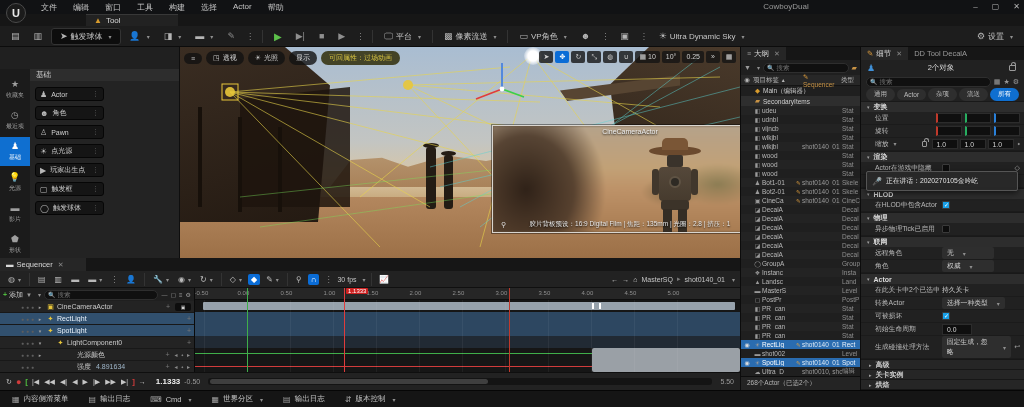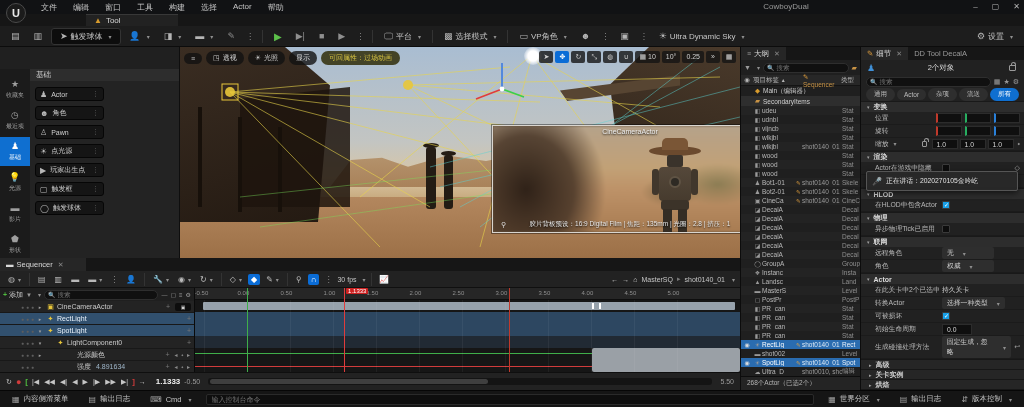--- a/index.html
+++ b/index.html
@@ -272,21 +272,21 @@
     <span class="dots">⋮</span>
     <span class="sep"></span>
     <span class="tbtn">
         <span class="g">🖵</span>
         <span>平台</span>
         <span class="caret">▾</span>
       </span>
     <span class="sep"></span>
     <span class="tbtn">
         <span class="g">▩</span>
-        <span>选择模式</span>
+        <span>像素流送</span>
         <span class="caret">▾</span>
       </span>
     <span class="sep"></span>
     <span class="tbtn">
         <span class="g">▭</span>
         <span>VP角色</span>
         <span class="caret">▾</span>
       </span>
     <span class="tbtn">
         <span class="g">☻</span>
@@ -1374,23 +1374,20 @@
       </span>
     <span class="sb-item">
         <span class="g">▤</span>
         <span>输出日志</span>
       </span>
     <span class="sb-item">
         <span class="g">⌨</span>
         <span>Cmd</span>
         <span class="caret">▾</span>
       </span>
-    <div class="console">
-      <input placeholder="输入控制台命令" style="">
-    </div>
     <span class="sb-item">
         <span class="g">▦</span>
         <span>世界分区</span>
         <span class="caret">▾</span>
       </span>
     <span class="sb-item">
         <span class="g">▤</span>
         <span>输出日志</span>
       </span>
     <span class="sb-item">

